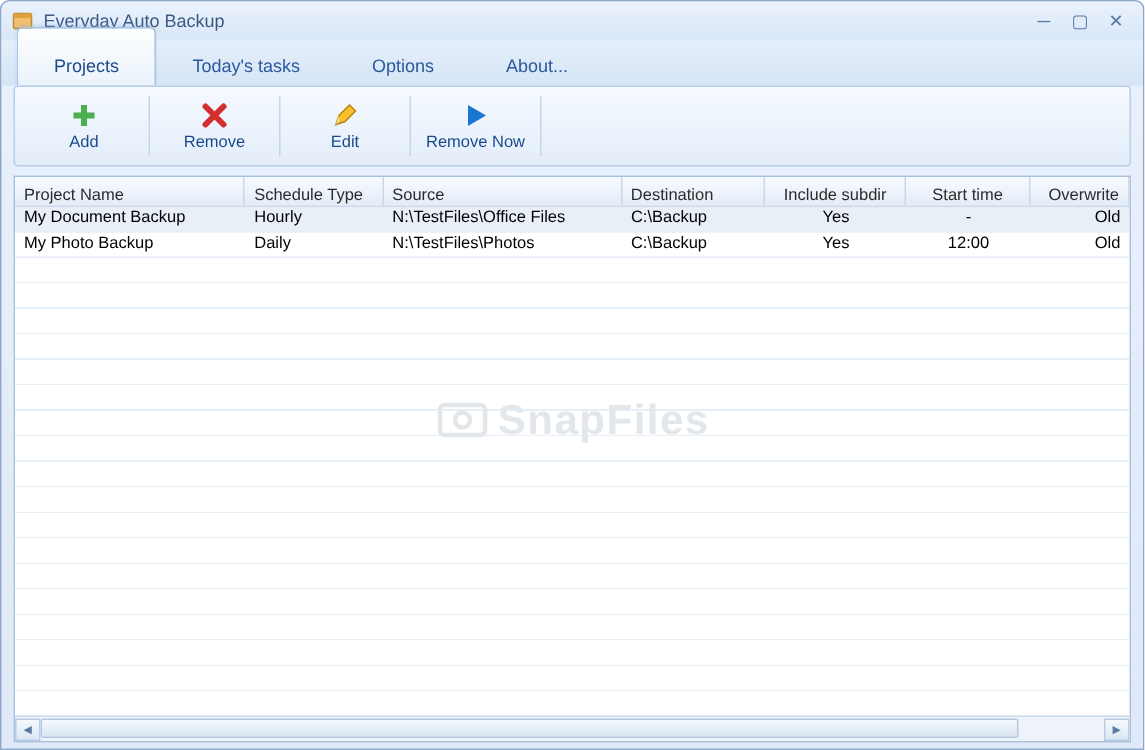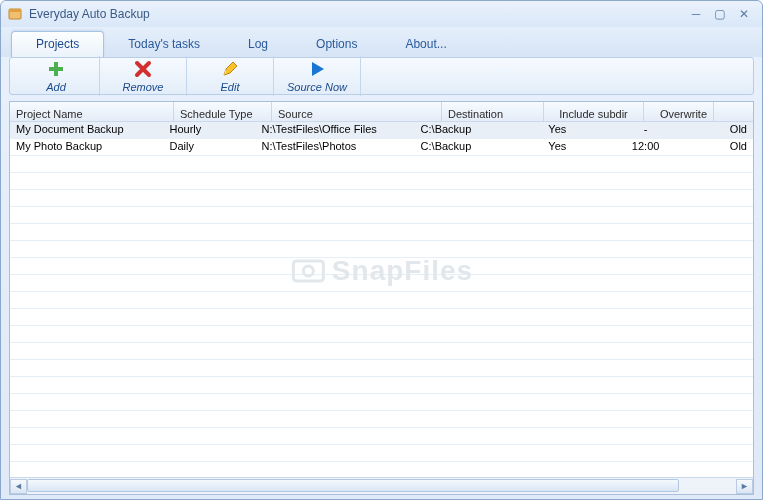--- a/index.html
+++ b/index.html
@@ -33,44 +33,43 @@
 .titlebar .spacer { flex: 1; }
 .win-btn { width: 24px; height: 16px; display:inline-flex; align-items:center; justify-content:center; color:#5a7aa8; font-size:12px; cursor:pointer;}
 .tabs {
   height: 30px;
   display: flex;
   align-items: flex-end;
   padding: 0 10px;
   background: linear-gradient(#e5effb, #d6e4f5);
 }
 .tab {
-  padding: 5px 24px 6px;
+  padding: 18px 24px 6px;
   color: #2a5a9c;
   font-size: 12px;
   cursor: pointer;
   border-radius: 4px 4px 0 0;
 }
 .tab.active {
   background: linear-gradient(#fdfefe, #eaf2fb);
   border: 1px solid #a9c3e2;
   border-bottom: none;
   color: #1a4a8c;
   box-shadow: 0 -1px 2px rgba(140,170,210,0.3);
 }
 .toolbar {
-  height: 38px;
+  height: 54px;
   background: linear-gradient(#f6faff, #e3edf9);
   border: 1px solid #b8cde6;
   border-radius: 3px;
   margin: 0 8px;
   display: flex;
   align-items: center;
   padding: 2px 4px;
   gap: 0;
-  font-style: italic;
 }
 .tool-btn {
   width: 84px;
   height: 48px;
   display: flex;
   flex-direction: column;
   align-items: center;
   justify-content: center;
   gap: 2px;
   cursor: pointer;
@@ -167,21 +166,20 @@
     <span>Everyday Auto Backup</span>
     <span class="spacer"></span>
     <span class="win-btn">─</span>
     <span class="win-btn">▢</span>
     <span class="win-btn">✕</span>
   </div>
 
   <div class="tabs" id="tabs">
       <div class="tab active">Projects</div>
       <div class="tab">Today's tasks</div>
-      <div class="tab">Log</div>
       <div class="tab">Options</div>
       <div class="tab">About...</div>
     </div>
 
   <div class="toolbar" id="toolbar">
       <div class="tool-btn">
         <div class="tool-icon">
           <svg width="18" height="18" viewBox="0 0 18 18">
             <rect x="7" y="2" width="4" height="14" fill="#4caf50"></rect>
             <rect x="2" y="7" width="14" height="4" fill="#4caf50"></rect>
@@ -208,32 +206,33 @@
         </div>
         <div>Edit</div>
       </div>
       <div class="tool-sep"></div>
       <div class="tool-btn">
         <div class="tool-icon">
           <svg width="18" height="18" viewBox="0 0 18 18">
             <path d="M4 2 L16 9 L4 16 Z" fill="#1976d2"></path>
           </svg>
         </div>
-        <div>Source Now</div>
+        <div>Remove Now</div>
       </div>
       <div class="tool-sep"></div>
     </div>
 
   <div class="grid-wrap">
     <div class="grid-header" id="grid-header">
         <div class="gh c0">Project Name</div>
         <div class="gh c1">Schedule Type</div>
         <div class="gh c2">Source</div>
         <div class="gh c3">Destination</div>
         <div class="gh c4" style="text-align: center;">Include subdir</div>
+        <div class="gh c5" style="text-align: center;">Start time</div>
         <div class="gh c6" style="text-align: right;">Overwrite</div>
       </div>
     <div class="grid-body">
       <div id="grid-rows">
           <div class="grid-row sel">
             <div class="gc c0">My Document Backup</div>
             <div class="gc c1">Hourly</div>
             <div class="gc c2">N:\TestFiles\Office Files</div>
             <div class="gc c3">C:\Backup</div>
             <div class="gc c4 center">Yes</div>

